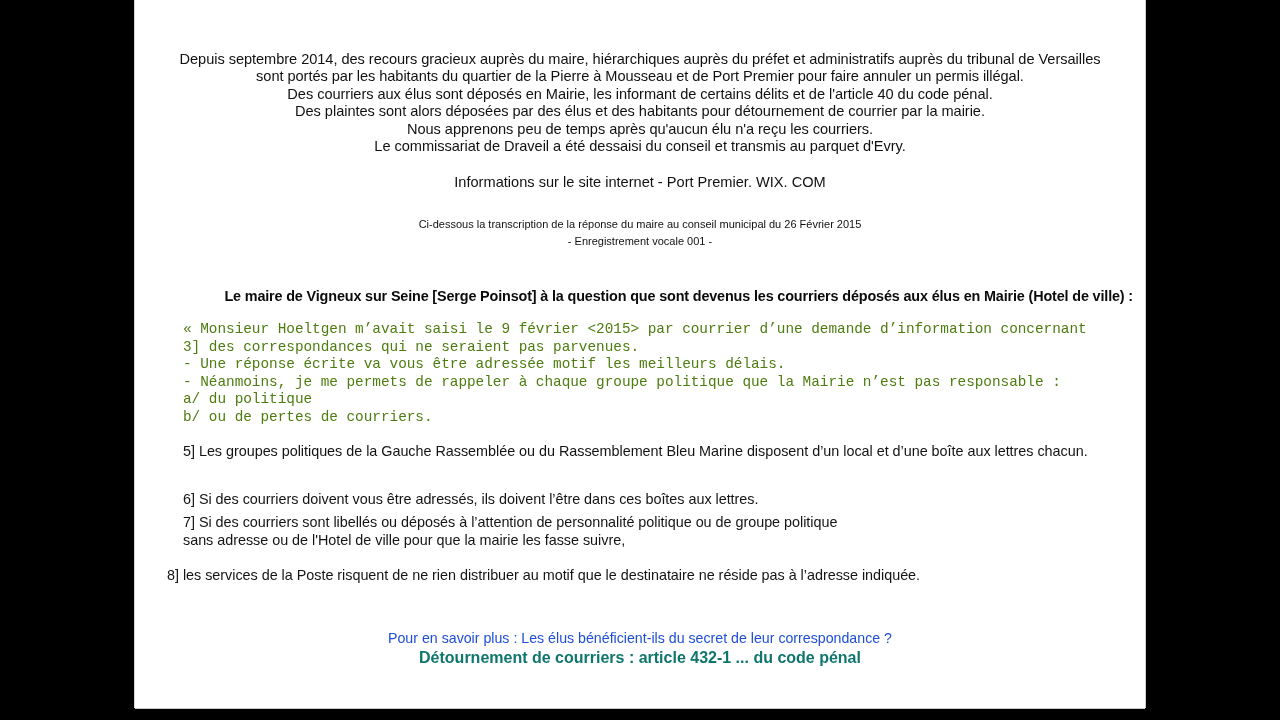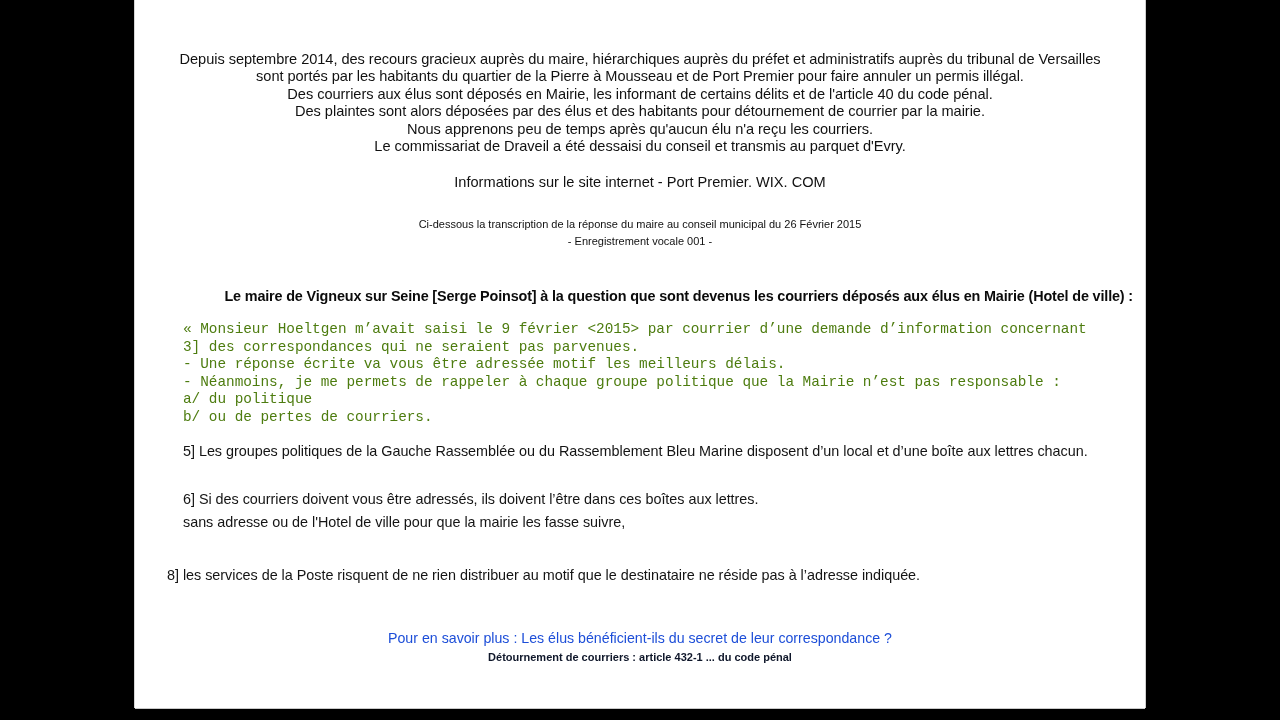--- a/index.html
+++ b/index.html
@@ -98,22 +98,22 @@
     left:12px; top:629px; width:986px;
     text-align:center;
   }
   .footer .l1 {
     color:#1d4ed8;
     font-size:14.2px;
     line-height:19px;
     font-weight:normal;
   }
   .footer .l2 {
-    color:#0f172a;
-    font-size:11px;
+    color:#0f766e;
+    font-size:16px;
     line-height:19px;
     font-weight:bold;
   }
 </style>
 </head>
 <body>
 
 <div id="stage">
   <div id="page">
     <div id="page-inner">
@@ -142,20 +142,21 @@
         <p>- Une réponse écrite va vous être adressée motif les meilleurs délais.</p>
         <p>- Néanmoins, je me permets de rappeler à chaque groupe politique que la Mairie n’est pas responsable :</p>
         <p>a/ du politique</p>
         <p>b/ ou de pertes de courriers.</p>
       </div>
 
       <div class="block para-blk para-5">5] Les groupes politiques de la Gauche Rassemblée ou du Rassemblement Bleu Marine disposent d’un local et d’une boîte aux lettres chacun.</div>
       <div class="block para-blk para-6">6] Si des courriers doivent vous être adressés, ils doivent l’être dans ces boîtes aux lettres.</div>
 
       <div class="block para-blk para-7">
+        <p class="para">7] Si des courriers sont libellés ou déposés à l’attention de personnalité politique ou de groupe politique</p>
         <p class="para">sans adresse ou de l'Hotel de ville pour que la mairie les fasse suivre,</p>
       </div>
 
       <div class="block para-blk para-8">8] les services de la Poste risquent de ne rien distribuer au motif que le destinataire ne réside pas à l’adresse indiquée.</div>
 
       <div class="block footer">
         <div class="l1">Pour en savoir plus : Les élus bénéficient-ils du secret de leur correspondance ?</div>
         <div class="l2">Détournement de courriers : article 432-1 ... du code pénal</div>
       </div>
 

